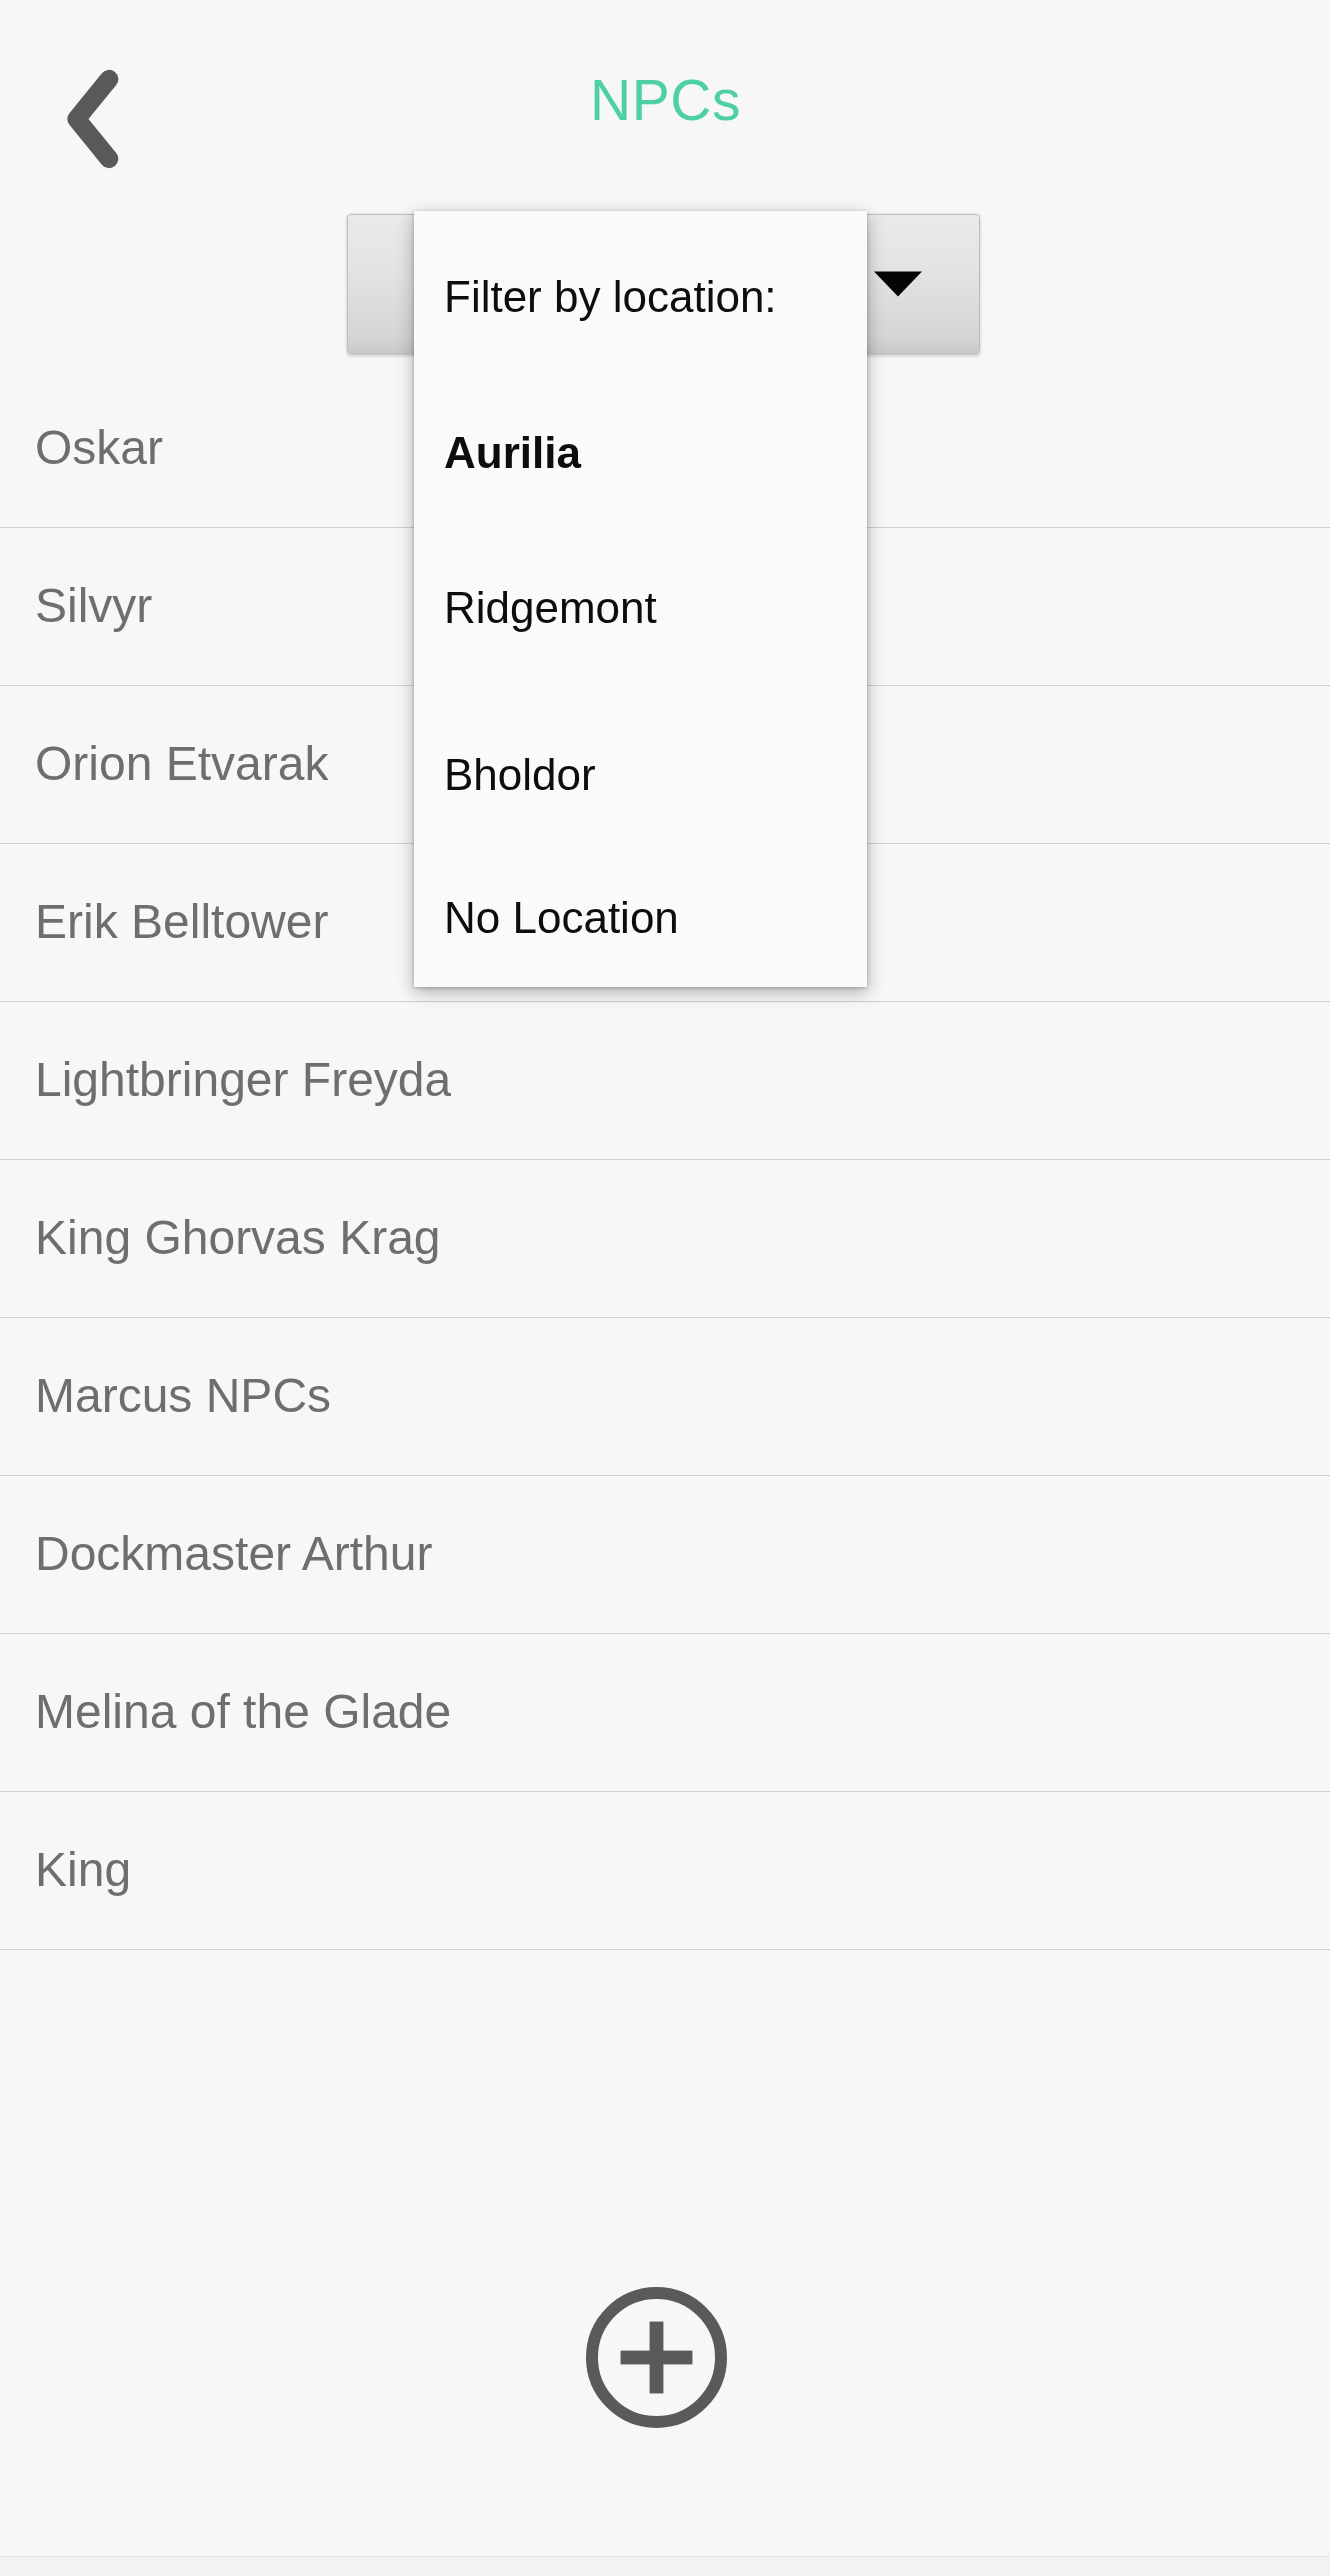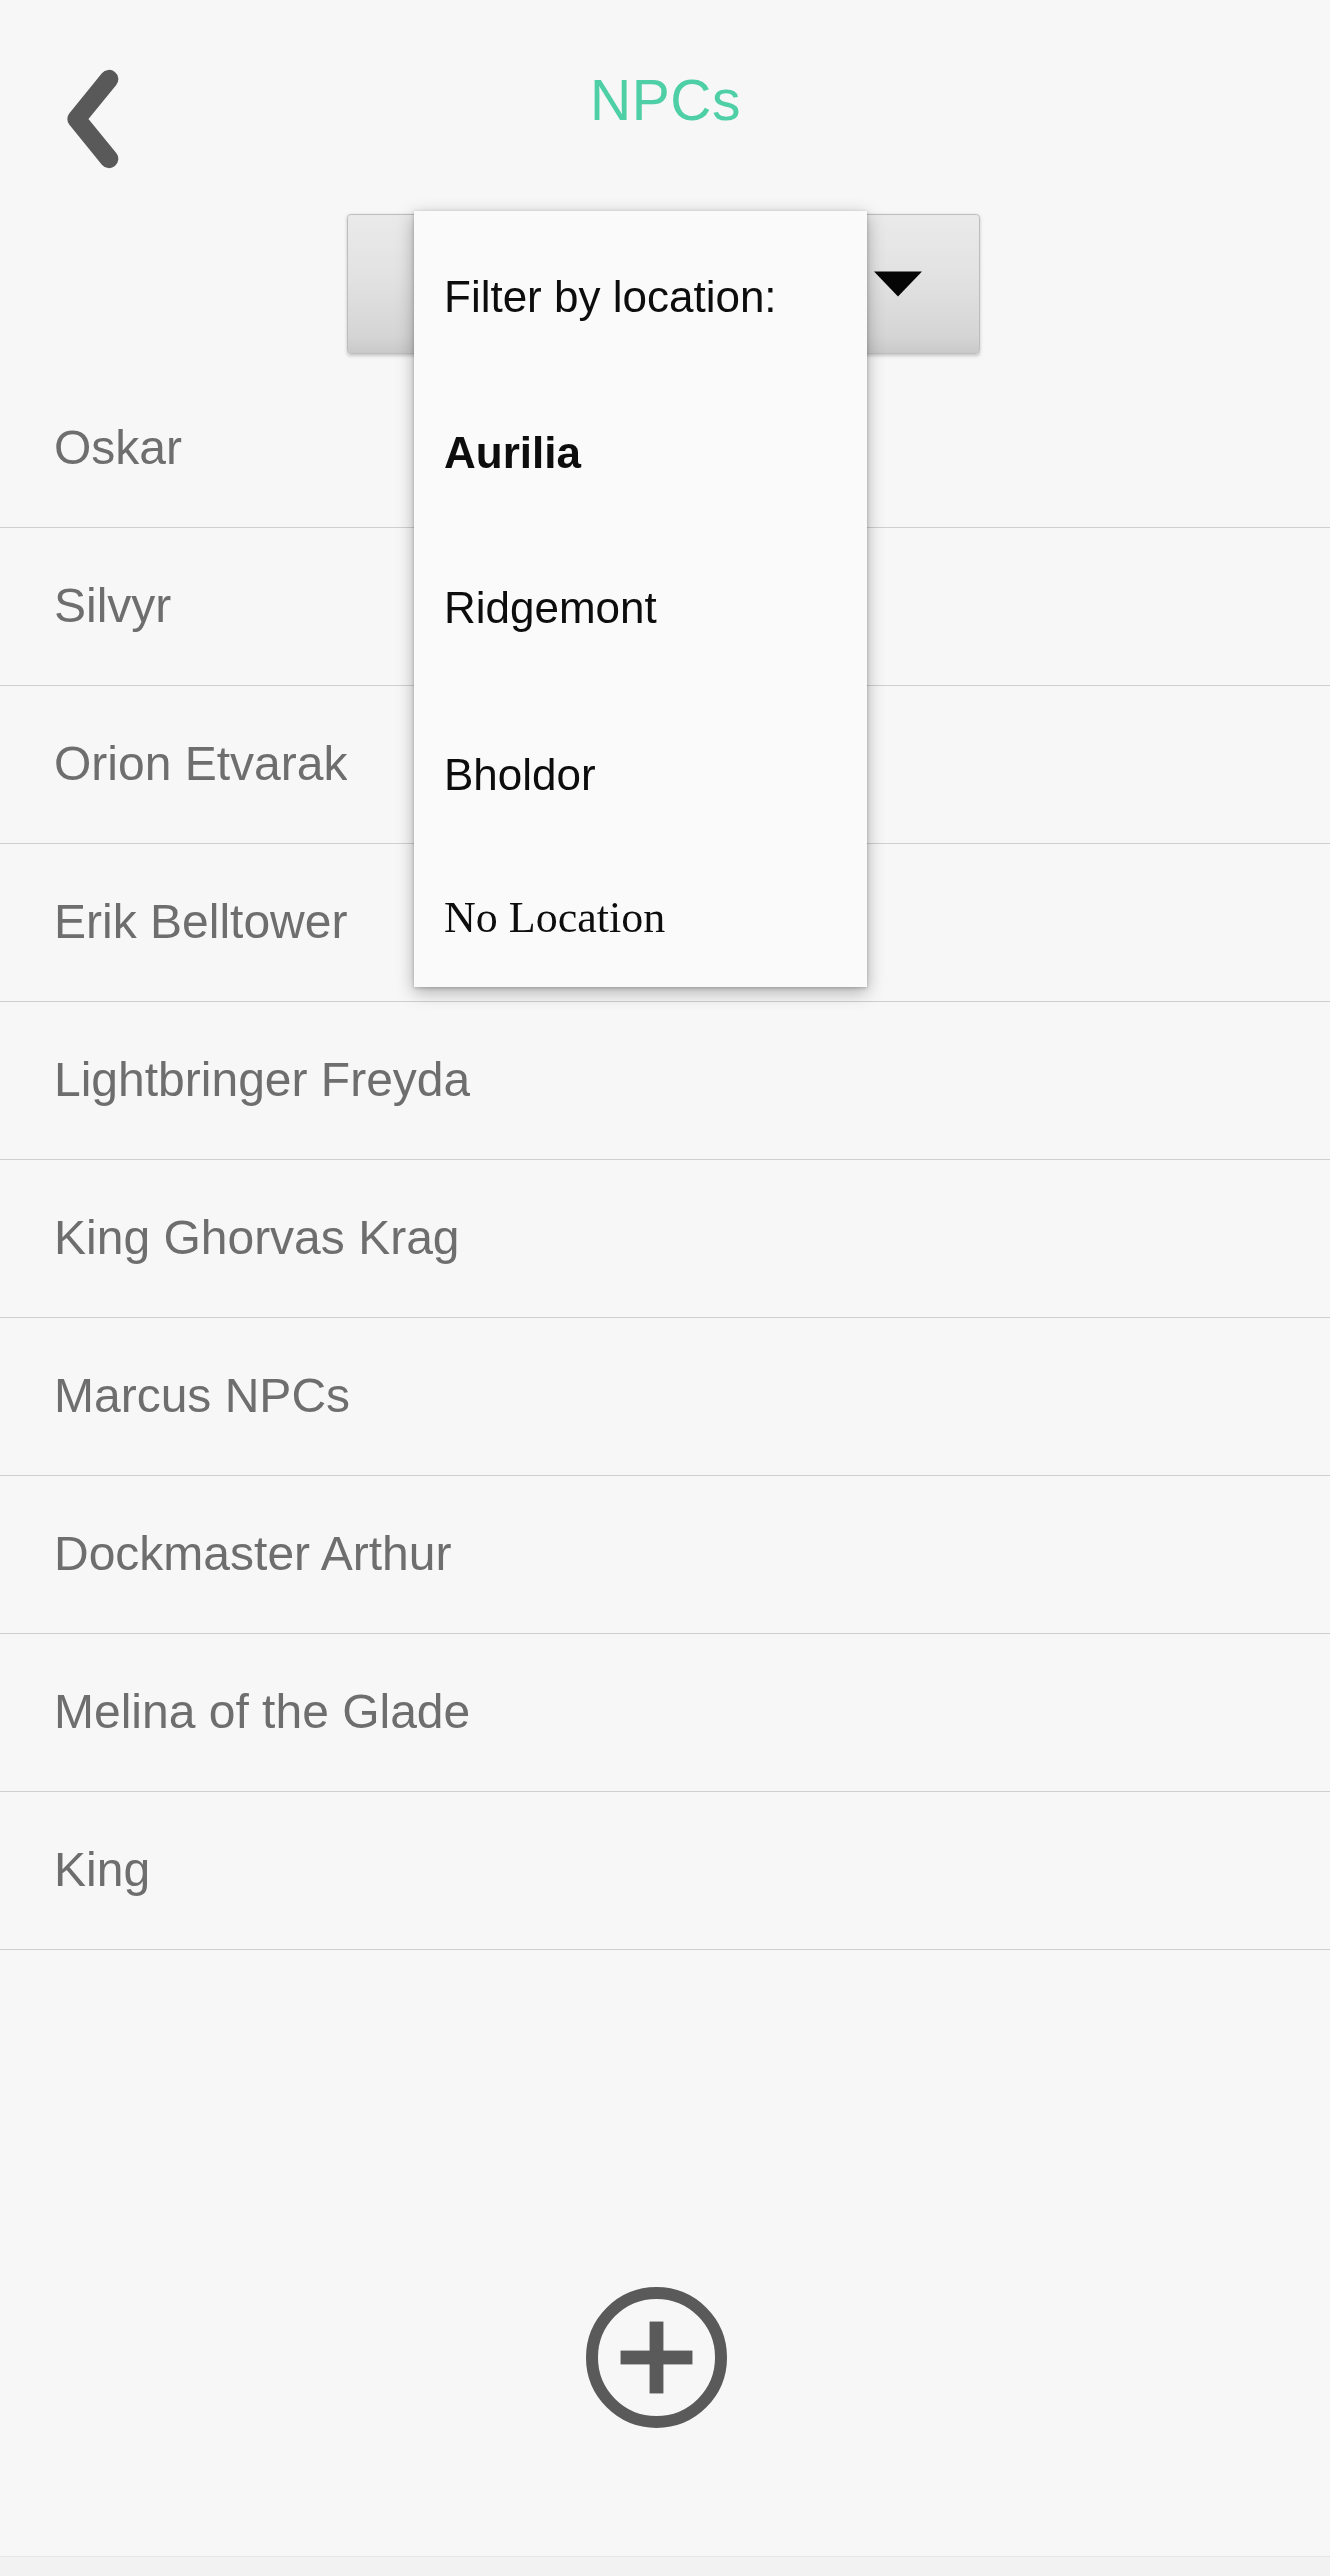--- a/index.html
+++ b/index.html
@@ -108,21 +108,21 @@
     width: 1331px;
     box-sizing: border-box;
     display: flex;
     align-items: center;
     border-bottom: 1.8px solid #cfcfcf;
     background: transparent;
     cursor: pointer;
   }
   .npc-row:first-child { border-top: none; }
   .npc-name {
-    padding-left: 54px;
+    padding-left: 35px;
     font-size: 48px;
     font-weight: 400;
     color: #6e6e6e;
     white-space: nowrap;
     overflow: hidden;
     line-height: 1.1;
   }
 
   
   .dropdown-popup {
@@ -151,21 +151,21 @@
     padding-left: 30px;
     font-size: 44px;
     color: #0d0d0d;
     white-space: nowrap;
     line-height: 1.1;
   }
   .dd-0 { top: 9.2px; }
   .dd-1 { top: 165px; font-weight: bold; }
   .dd-2 { top: 320px; }
   .dd-3 { top: 487px; text-align: center; }
-  .dd-4 { top: 630px; font-family: Liberation Serif, serif; }
+  .dd-4 { top: 630px; }
 
   
   .add-button {
     position: absolute;
     left: 580px;
     top: 2281px;
     width: 153px;
     height: 153px;
     cursor: pointer;
     z-index: 20;

